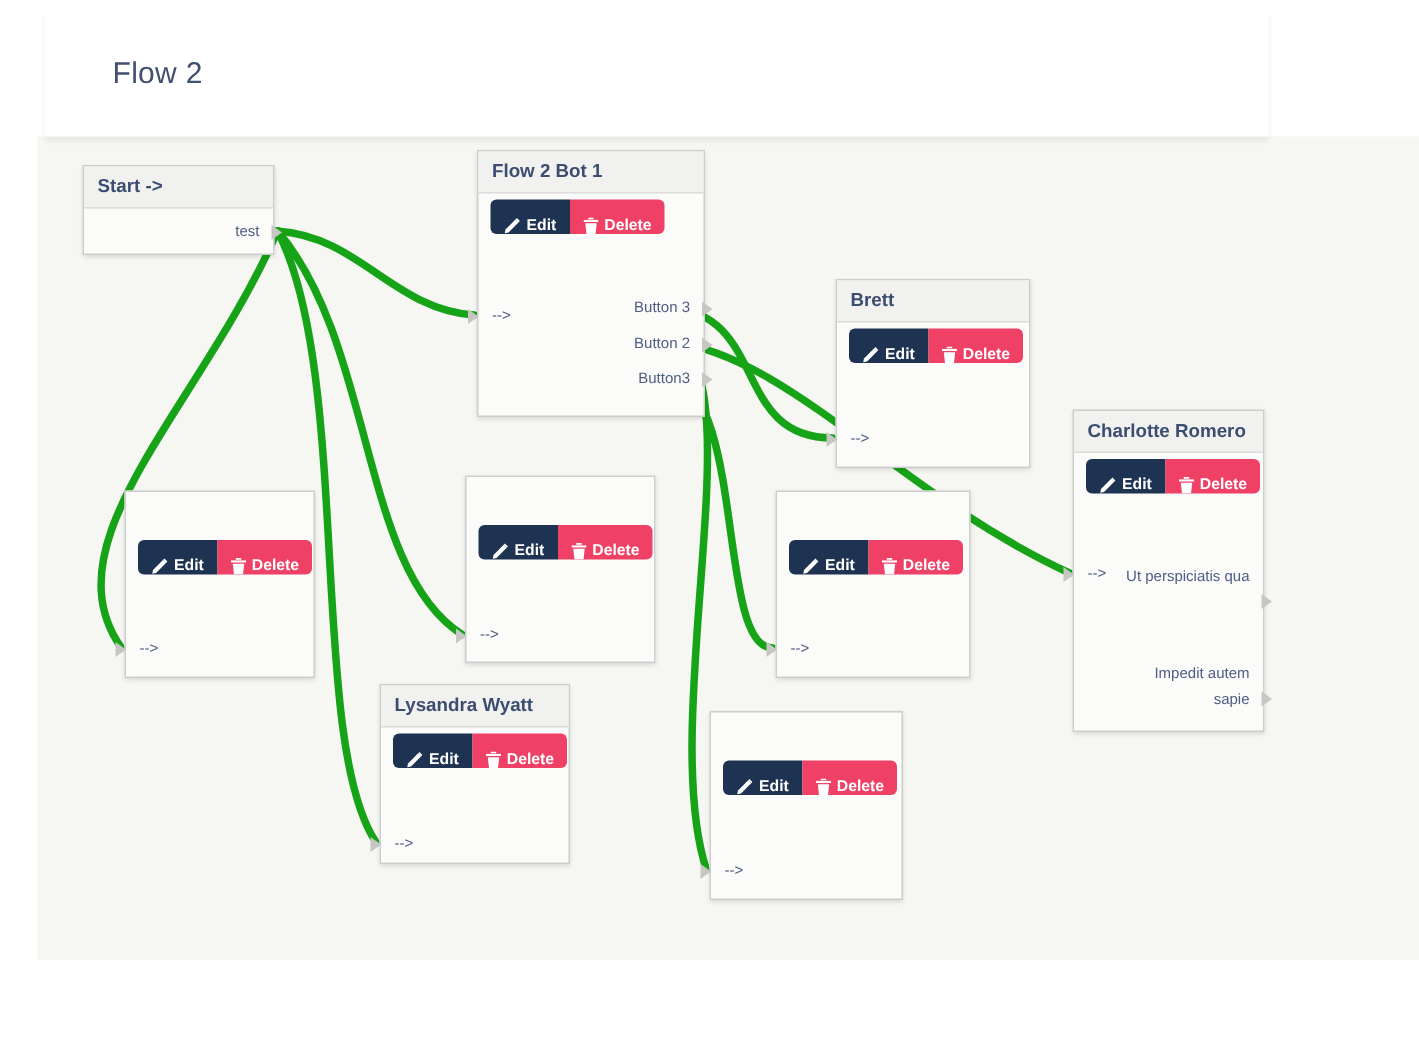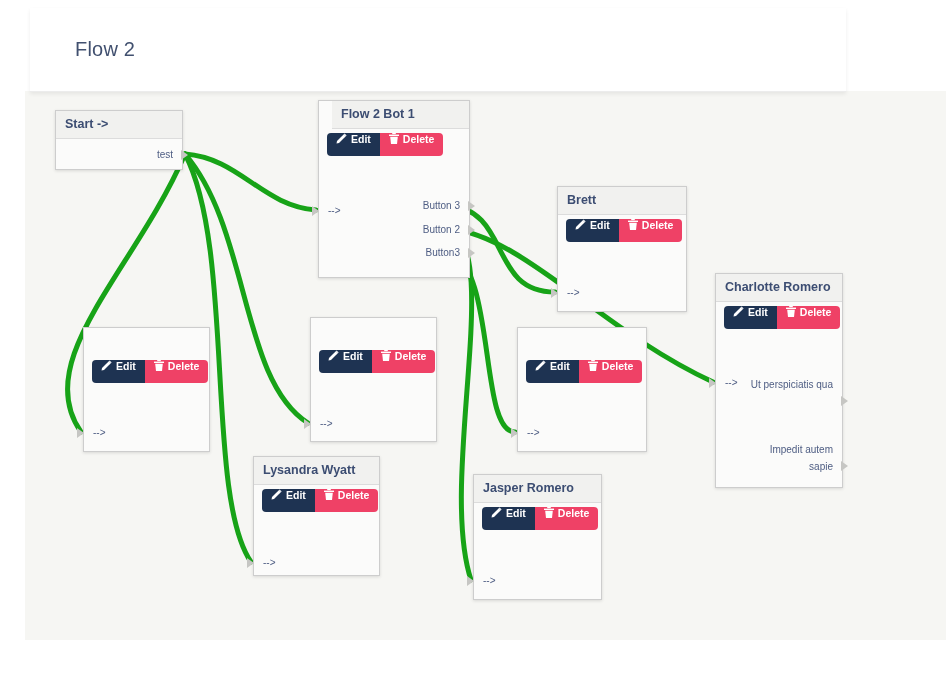--- a/index.html
+++ b/index.html
@@ -29,21 +29,21 @@
     box-shadow:0 1px 3px rgba(0,0,0,.12);box-sizing:border-box;
   }
   .node-header{
     height:27px;line-height:27px;background:#f1f1ef;
     border-bottom:1px solid #dcdcdc;padding:0 9px;
     font-size:12.5px;font-weight:600;color:#3c4d72;
     white-space:nowrap;overflow:hidden;
   }
   .btn-row{position:absolute;left:8px;display:flex;}
   .btn{
-    height:23px;display:flex;align-items:flex-start;gap:4px;color:#fff;
+    height:23px;display:flex;align-items:flex-end;gap:4px;color:#fff;
     font-size:10.5px;font-weight:700;padding:0 9px;cursor:pointer;
     box-sizing:border-box;
   }
   .btn svg{display:block;}
   .btn-edit{border-radius:4px 0 0 4px;}
   .btn-delete{border-radius:0 4px 4px 0;}
   .in-label,.out-label{
     position:absolute;font-size:10px;color:#4e5d83;line-height:12px;
     white-space:nowrap;
   }
@@ -75,21 +75,21 @@
       <path d="M447,228 C525,236 600,330 713,382" fill="none" stroke="#17a317" stroke-width="5" stroke-linecap="round"></path>
       <path d="M447,228 C505,242 438,480 471,580" fill="none" stroke="#17a317" stroke-width="5" stroke-linecap="round"></path>
       <path d="M447,252 C497,262 478,432 515,432" fill="none" stroke="#17a317" stroke-width="5" stroke-linecap="round"></path>
     </svg>
   <div id="node-layer">
       <div class="node" style="left: 55px; top: 110px; width: 128px; height: 60px;">
         <div class="node-header">Start -&gt;</div>
         <div class="out-label" style="top: 38px;">test</div>
         <div class="port out" style="top: 39px;"></div>
       </div>
-      <div class="node" style="left: 318px; top: 100px; width: 152px; height: 178px; padding-left: 13px;">
+      <div class="node" style="left: 318px; top: 100px; width: 152px; height: 178px;">
         <div class="node-header">Flow 2 Bot 1</div>
         <div class="btn-row" style="top: 32px;">
           <div class="btn btn-edit" style="background: rgb(30, 51, 82);">
             <svg width="11" height="11" viewBox="0 0 11 11">
               <path d="M0.5 10.5 L1 8 L7.8 1.2 L9.8 3.2 L3 10 Z" fill="#fff"></path>
               <path d="M8.6 0.4 L10.6 2.4 L9.8 3.2 L7.8 1.2 Z" fill="#fff"></path>
             </svg>
             <span>Edit</span>
           </div>
           <div class="btn btn-delete" style="background: rgb(239, 65, 102);">
@@ -237,21 +237,20 @@
               <rect x="3.2" y="0" width="3.6" height="1.2" fill="#fff"></rect>
               <path d="M1.2 3.8 L8.8 3.8 L8 11 L2 11 Z" fill="#fff"></path>
             </svg>
             <span>Delete</span>
           </div>
         </div>
         <div class="in-label" style="top: 100px;">--&gt;</div>
         <div class="port in" style="top: 101px;"></div>
       </div>
       <div class="node" style="left: 473px; top: 474px; width: 129px; height: 126px;">
-        <div class="node-header">Jasper Romero</div>
         <div class="btn-row" style="top: 32px;">
           <div class="btn btn-edit" style="background: rgb(30, 51, 82);">
             <svg width="11" height="11" viewBox="0 0 11 11">
               <path d="M0.5 10.5 L1 8 L7.8 1.2 L9.8 3.2 L3 10 Z" fill="#fff"></path>
               <path d="M8.6 0.4 L10.6 2.4 L9.8 3.2 L7.8 1.2 Z" fill="#fff"></path>
             </svg>
             <span>Edit</span>
           </div>
           <div class="btn btn-delete" style="background: rgb(239, 65, 102);">
             <svg width="10" height="11" viewBox="0 0 10 11">

